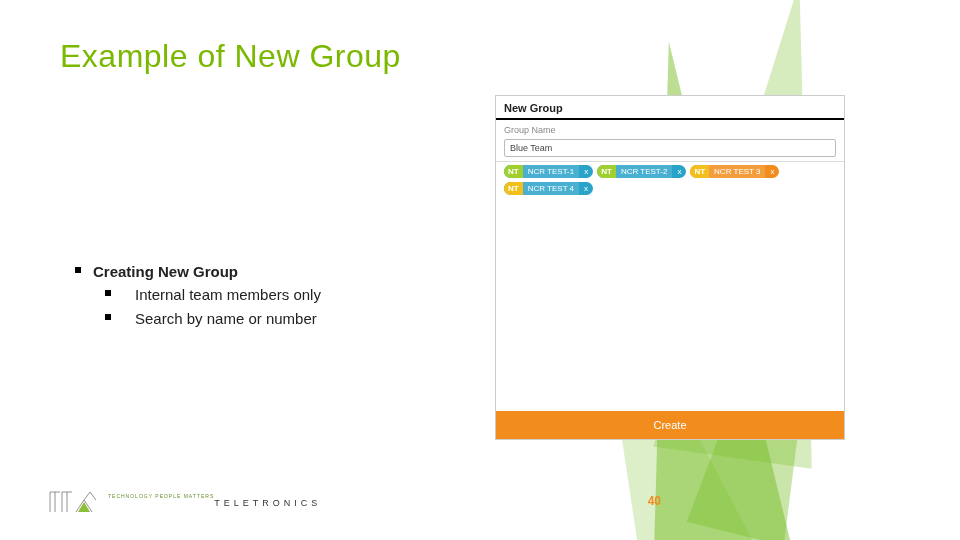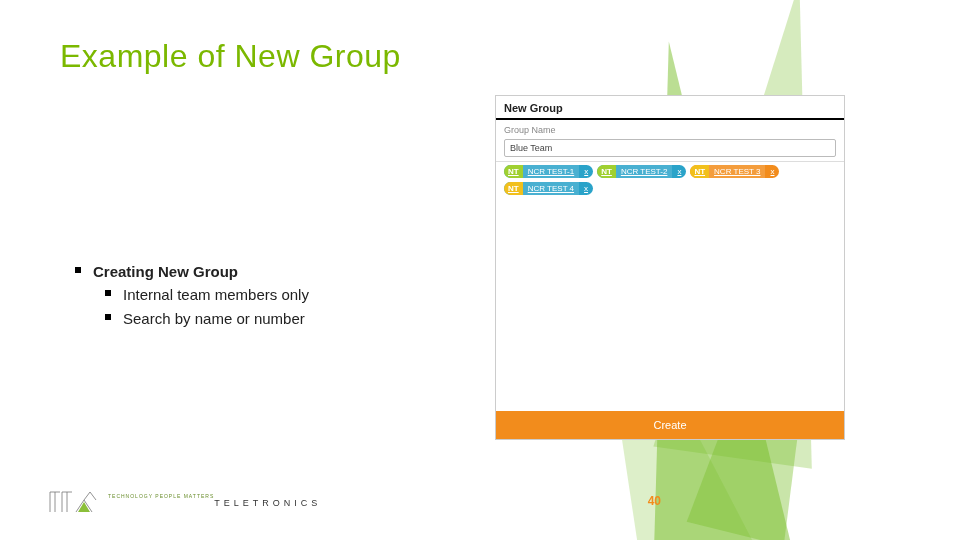--- a/index.html
+++ b/index.html
@@ -13,31 +13,31 @@
   .tri2 { left: 60px; top: 40px; border-left: 70px solid transparent; border-right: 70px solid transparent; border-bottom: 520px solid rgba(120,190,40,0.50); transform: rotate(-6deg); }
   .tri3 { left: 170px; top: 120px; border-left: 50px solid transparent; border-right: 50px solid transparent; border-bottom: 420px solid rgba(120,190,40,0.40); transform: rotate(14deg); }
   .tri4 { left: 20px; top: 220px; border-left: 60px solid transparent; border-right: 60px solid transparent; border-bottom: 360px solid rgba(120,190,40,0.25); transform: rotate(-18deg); }
 
   .title { position: absolute; left: 60px; top: 38px; font-size: 32px; font-weight: 400; color: #7bb800; letter-spacing: 0.5px; }
 
   
   .bullets { position: absolute; left: 75px; top: 260px; font-size: 15px; color: #222; line-height: 1.55; }
   .b1 { display: flex; gap: 12px; }
   .sq { width: 6px; height: 6px; background: #000; margin-top: 7px; flex-shrink: 0; }
-  .b2 { display: flex; gap: 12px; margin-left: 30px; }
+  .b2 { display: flex; gap: 24px; margin-left: 30px; }
   .b1-label { font-weight: 600; }
   .b2 span.txt { font-weight: 400; }
 
   
   .panel { position: absolute; left: 495px; top: 95px; width: 350px; border: 1px solid #ccc; background: #fff; font-size: 10px; color: #555; }
   .panel-head { padding: 6px 8px 4px; font-weight: 700; font-size: 11px; color: #222; border-bottom: 2px solid #000000; }
   .panel-label { padding: 5px 8px 2px; font-size: 9px; color: #888; }
   .panel-input { margin: 2px 8px 4px; border: 1px solid #bbb; border-radius: 2px; padding: 3px 5px; font-size: 9px; color: #444; background: #fff; }
   .panel-members { margin: 3px 8px 6px; display: flex; flex-wrap: wrap; gap: 4px; }
-  .chip { display: inline-flex; align-items: center; border-radius: 10px; font-size: 8px; color: #fff; overflow: hidden; text-decoration: underline; }
+  .chip { display: inline-flex; align-items: center; border-radius: 10px; font-size: 8px; color: #fff; overflow: hidden; }
   .chip .abbr { padding: 2px 4px; font-weight: 700; font-size: 8px; }
   .chip .nm { padding: 2px 5px; background: rgba(255,255,255,0.15); font-size: 8px; }
   .chip .x { padding: 2px 5px; font-size: 8px; cursor: default; }
   .chip.c1 { background: #2aa3c9; } .chip.c1 .abbr { background: #a0d030; }
   .chip.c2 { background: #2aa3c9; } .chip.c2 .abbr { background: #a0d030; }
   .chip.c3 { background: #f28c1c; } .chip.c3 .abbr { background: #f2c01c; }
   .chip.c4 { background: #2aa3c9; } .chip.c4 .abbr { background: #f2c01c; }
   .panel-gap { height: 210px; }
   .panel-create { display: block; width: 100%; border: none; background: #f28c1c; color: #fff; font-size: 11px; padding: 8px 0; text-align: center; }
   .panel-divider { border-top: 1px solid #ddd; margin-top: 2px; }

